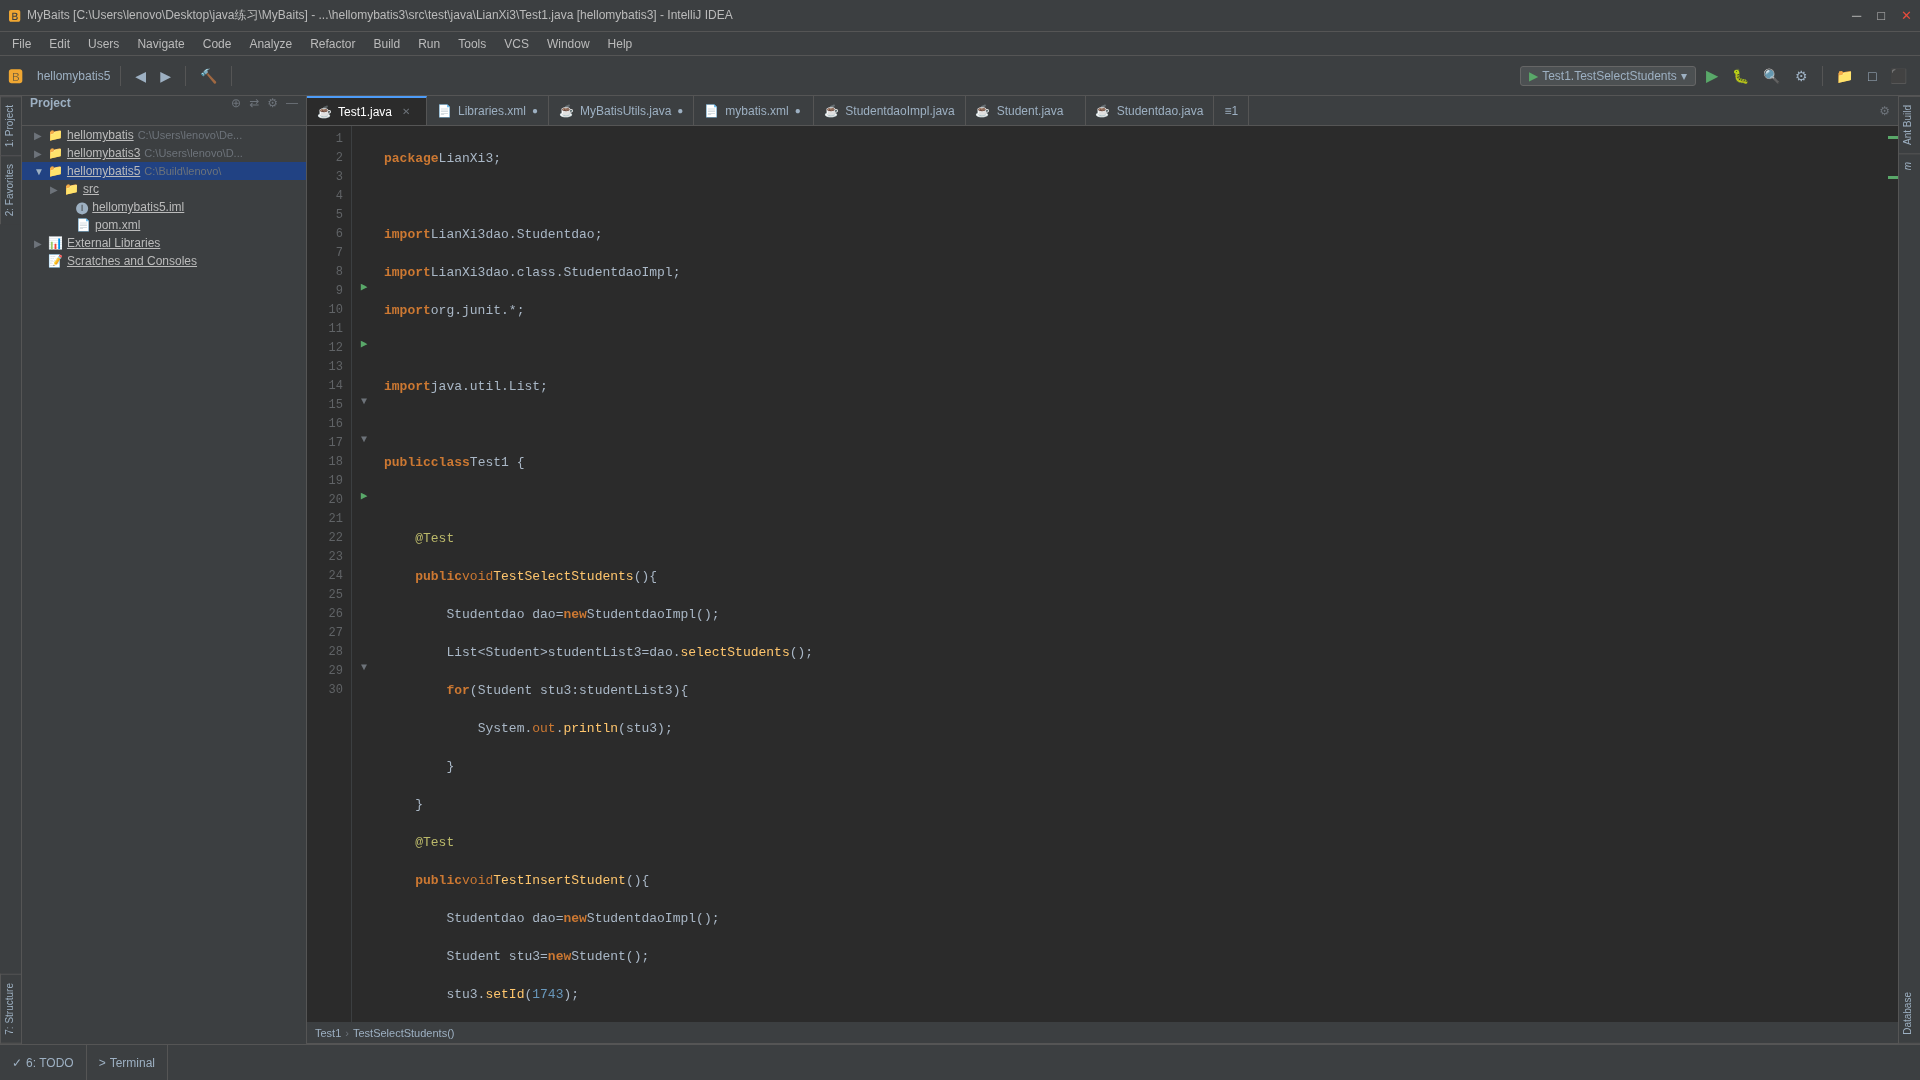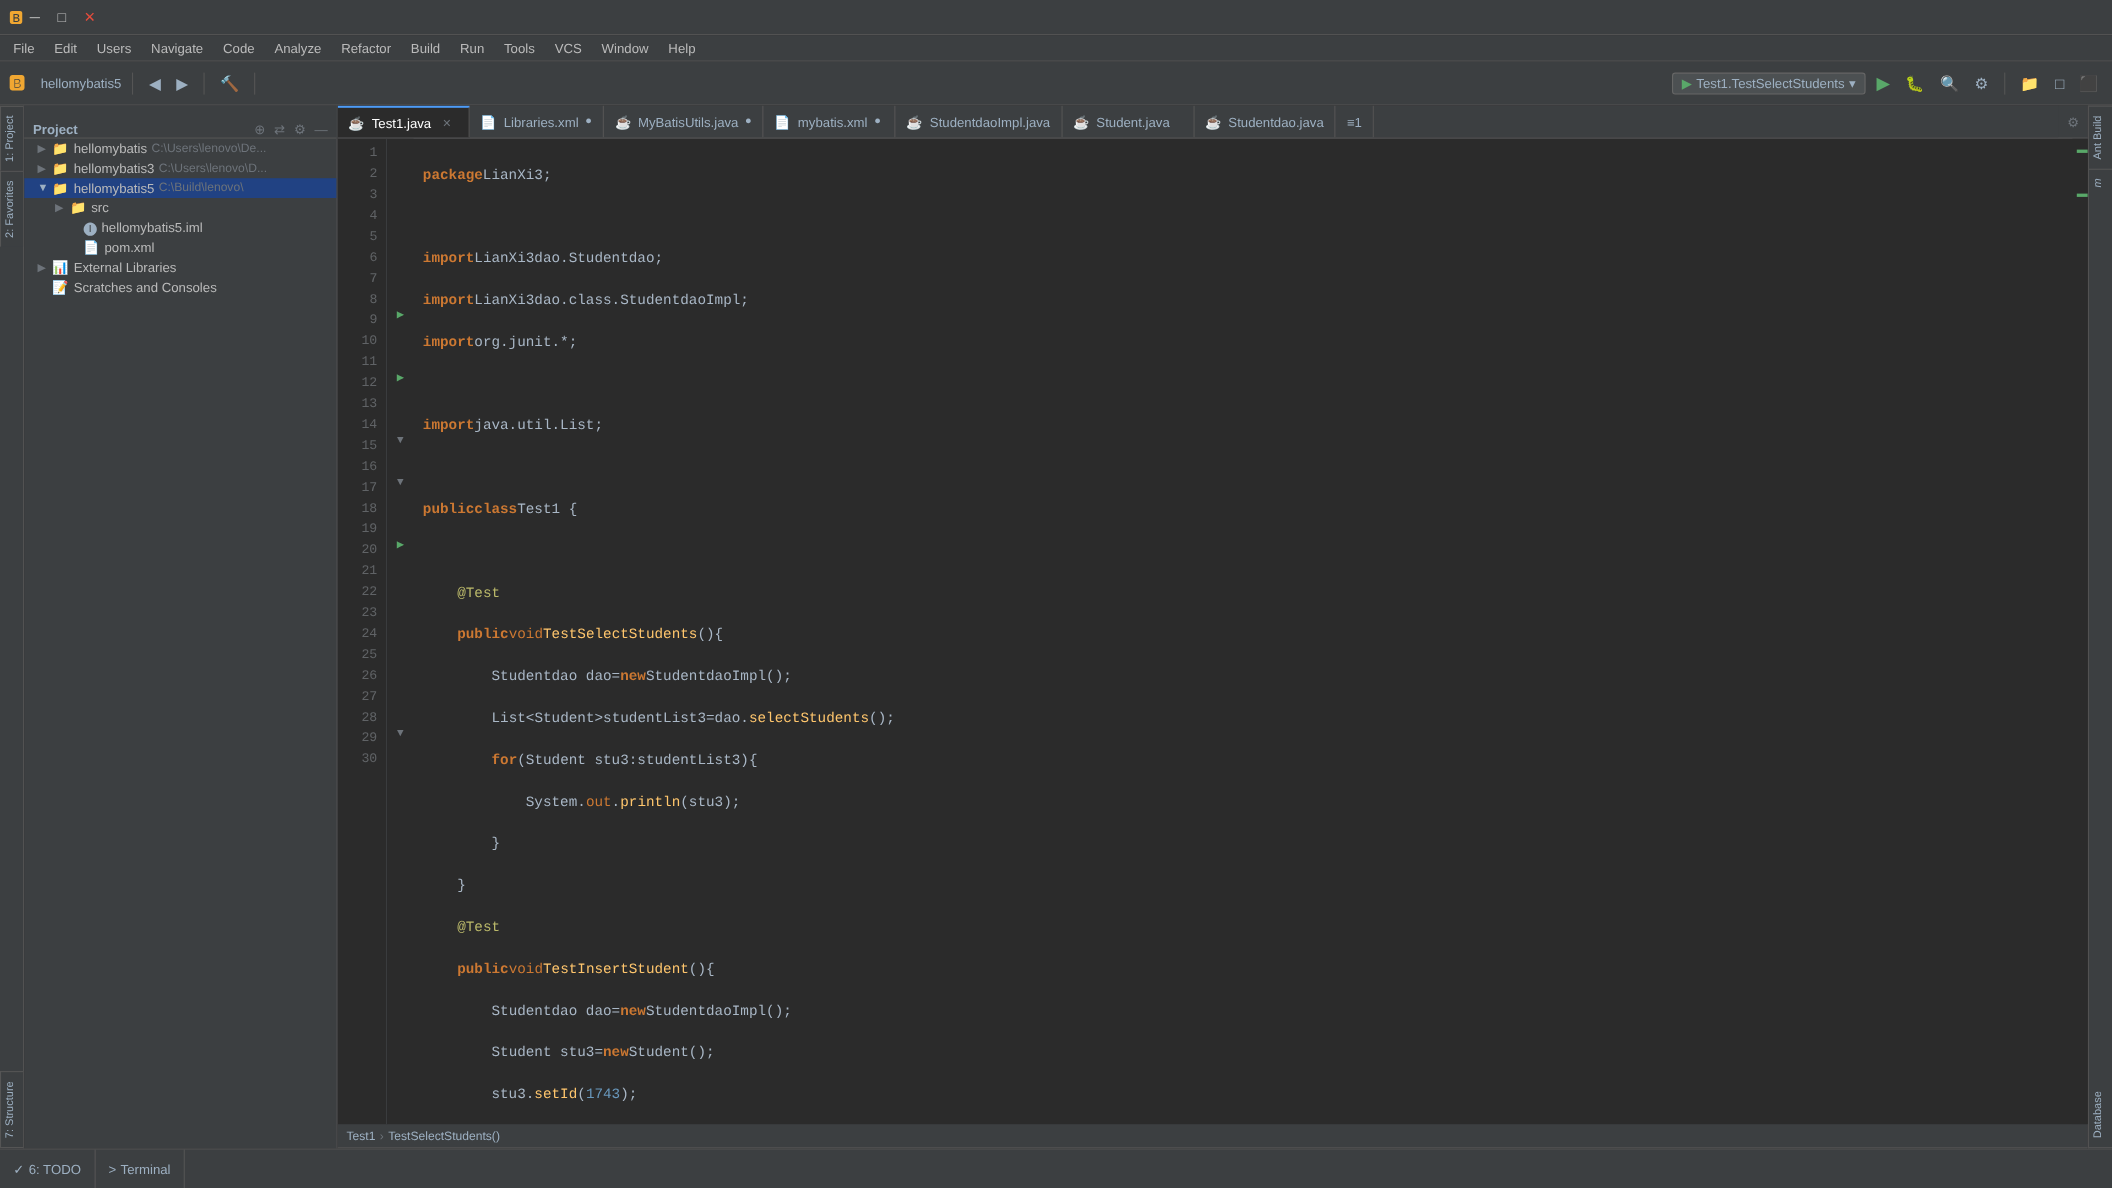--- a/index.html
+++ b/index.html
@@ -16,29 +16,29 @@
       height: 24px; background: #3c3f41; display: flex; align-items: center; padding: 0 4px;
       border-bottom: 1px solid #555; gap: 2px;
     }
     #menubar .menu-item { padding: 2px 8px; color: #bbb; cursor: pointer; font-size: 12px; }
 
     
     #main-layout { display: flex; height: calc(1080px - 32px - 24px - 40px - 36px); }
 
     
     #project-panel { width: 285px; background: #3c3f41; border-right: 1px solid #555; display: flex; flex-direction: column; }
-    #project-header { height: 30px; background: #3c3f41; display: flex; align-items: flex-end; padding: 0 8px; border-bottom: 1px solid #555; gap: 4px; }
+    #project-header { height: 30px; background: #3c3f41; display: flex; align-items: flex-start; padding: 0 8px; border-bottom: 1px solid #555; gap: 4px; }
 
     #project-tree { flex: 1; overflow: auto; }
     .tree-item { display: flex; align-items: center; padding: 2px 4px; cursor: pointer; white-space: nowrap; }
     .tree-item.selected { background: #214283; }
     .tree-item .indent { display: inline-block; }
     .tree-item .arrow { color: #6d737a; margin-right: 2px; font-size: 10px; width: 12px; }
     .tree-item .item-icon { margin-right: 4px; font-size: 12px; }
-    .tree-item .item-label { font-size: 12px; color: #bbb; }
+    .tree-item .item-label { font-size: 12px; color: #bbb; text-decoration: underline; }
     .tree-item .item-path { font-size: 11px; color: #6d737a; margin-left: 4px; }
 
     
     #editor-area { flex: 1; display: flex; flex-direction: column; background: #2b2b2b; }
 
     
     #tab-bar { height: 30px; background: #3c3f41; display: flex; align-items: stretch; border-bottom: 1px solid #555; overflow: hidden; }
     .tab { display: flex; align-items: center; padding: 0 10px; border-right: 1px solid #555; cursor: pointer; gap: 6px; font-size: 12px; color: #9db0c2; white-space: nowrap; min-width: 120px; }
     .tab.active { background: #2b2b2b; color: #fff; border-top: 2px solid #4d9cf8; }
     .tab .tab-close { color: #6d737a; font-size: 10px; margin-left: 4px; }
@@ -79,20 +79,21 @@
     #scroll-marks { width: 14px; background: #2b2b2b; }
     .vl-tab { writing-mode: vertical-rl; transform: rotate(180deg); padding: 8px 3px; font-size: 11px; color: #9db0c2; cursor: pointer; background: #3c3f41; border-right: 1px solid #555; border-bottom: 1px solid #555; white-space: nowrap; }
 
     .code-line { height: 19px; display: flex; align-items: center; }
   </style>
 </head>
 <body>
 
 <div id="titlebar">
   <span style="color:#f0a732;margin-right:6px;font-size:14px;">🅱</span>
+  <span style="color:#bbb;font-size:12px;flex:1;">MyBaits [C:\Users\lenovo\Desktop\java练习\MyBaits] - ...\hellomybatis3\src\test\java\LianXi3\Test1.java [hellomybatis3] - IntelliJ IDEA</span>
   <div style="display:flex;gap:16px;color:#bbb;font-size:13px;">
     <span>─</span>
     <span>□</span>
     <span style="color:#e74c3c;">✕</span>
   </div>
 </div>
 
 <div id="menubar">
   <span class="menu-item">File</span>
   <span class="menu-item">Edit</span>

